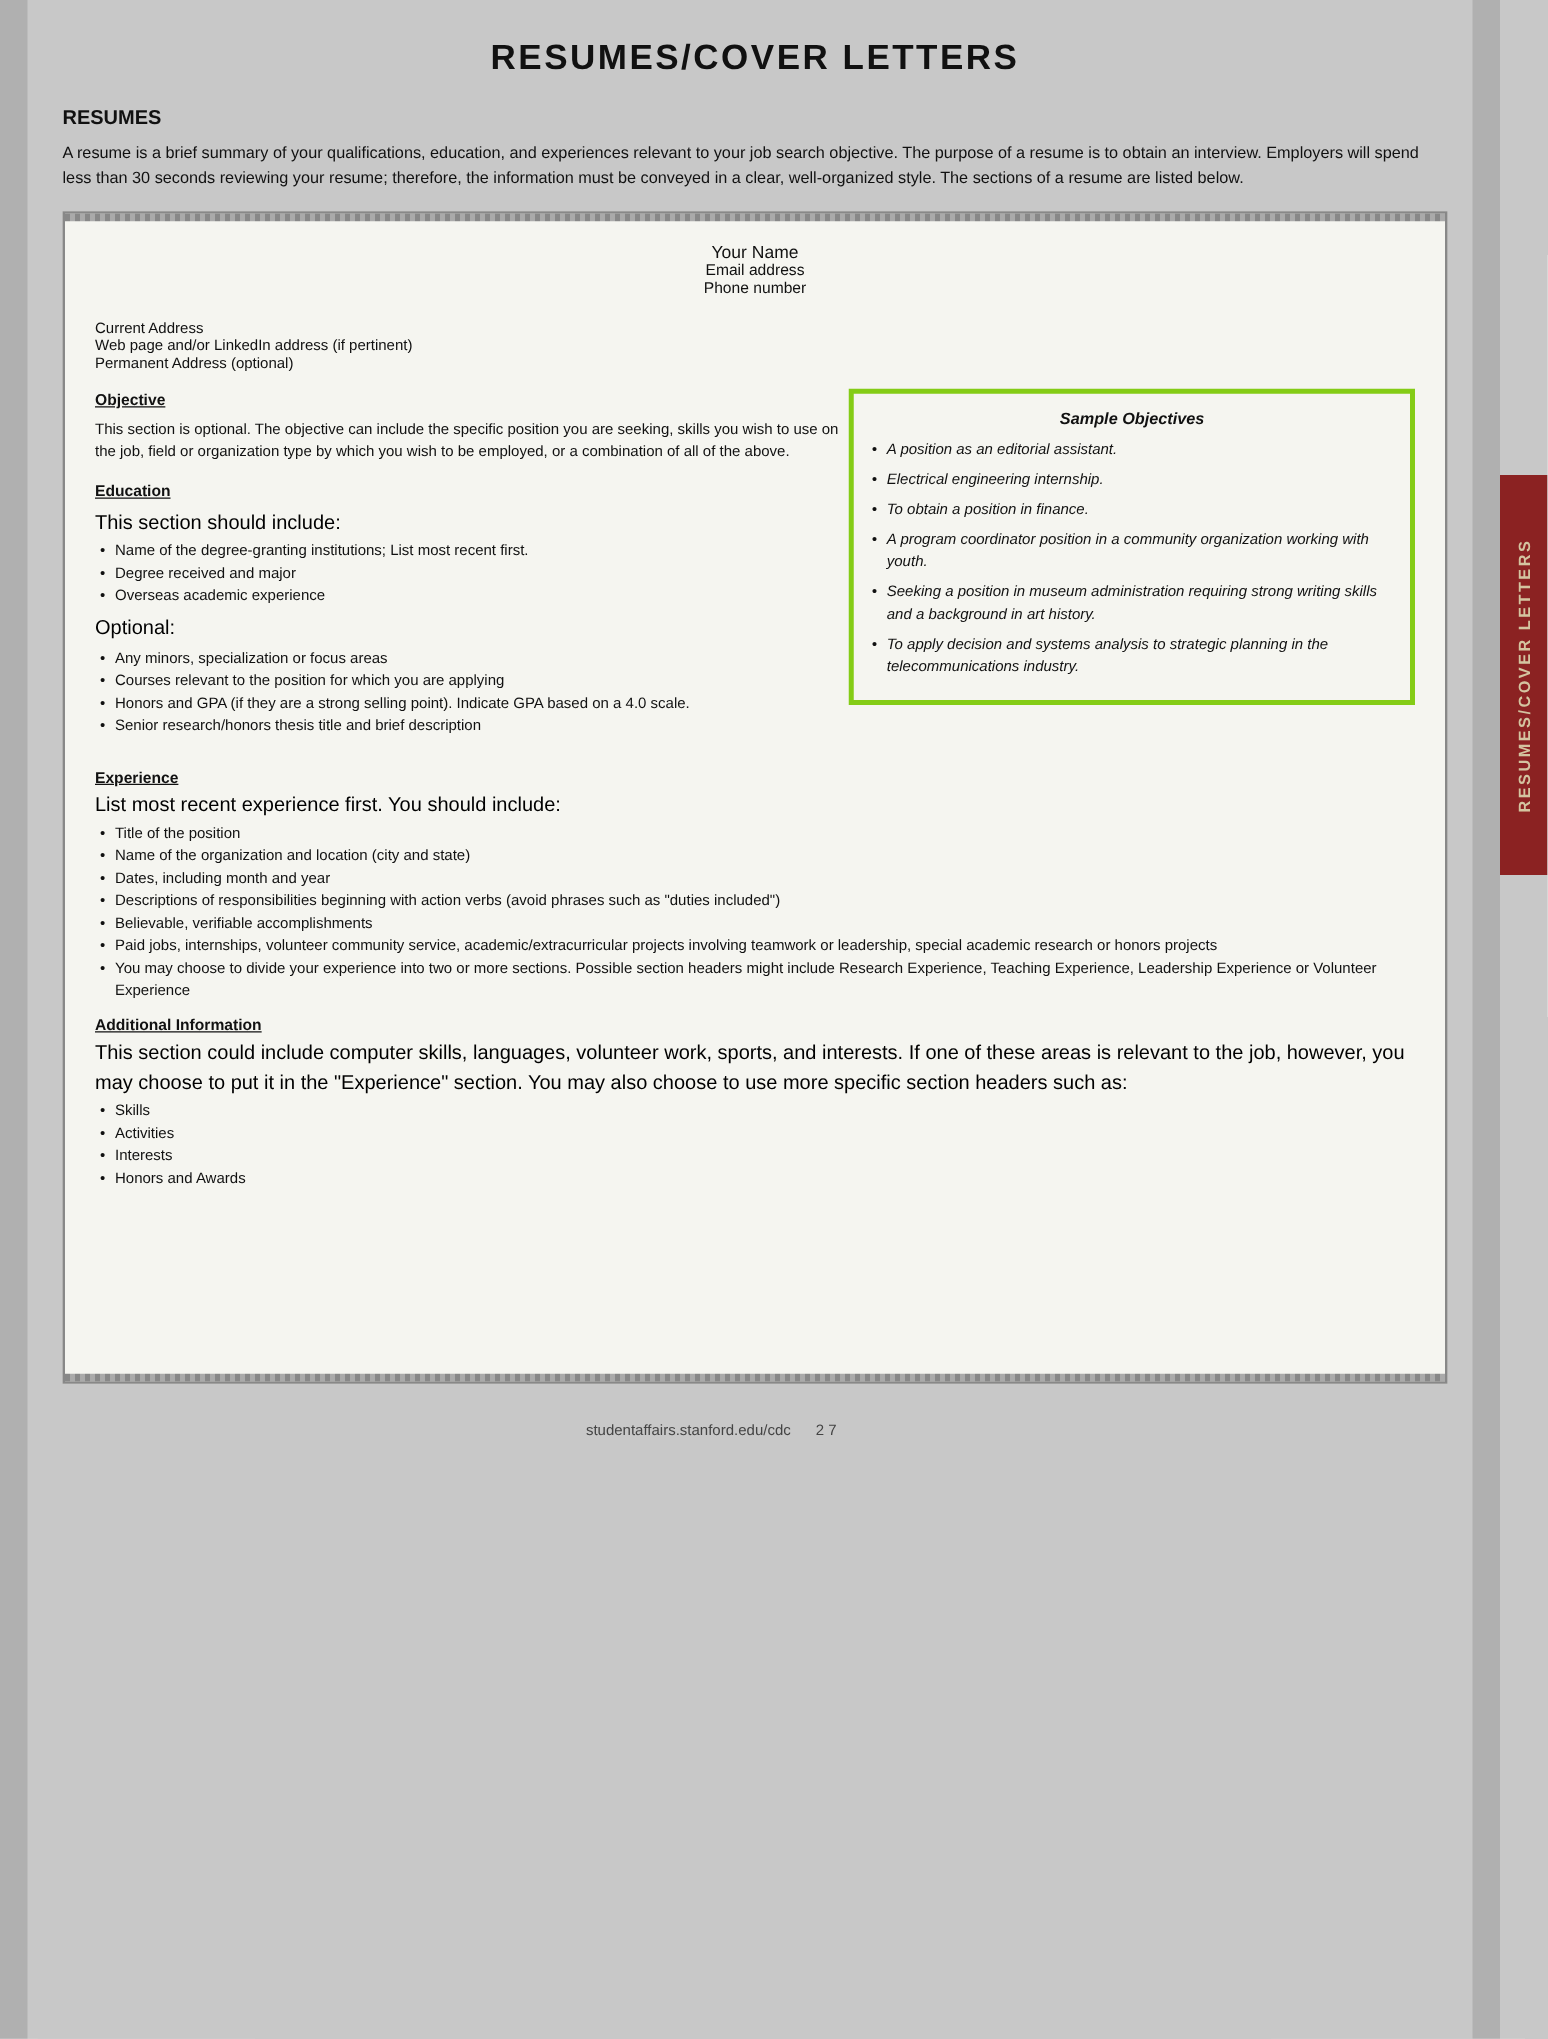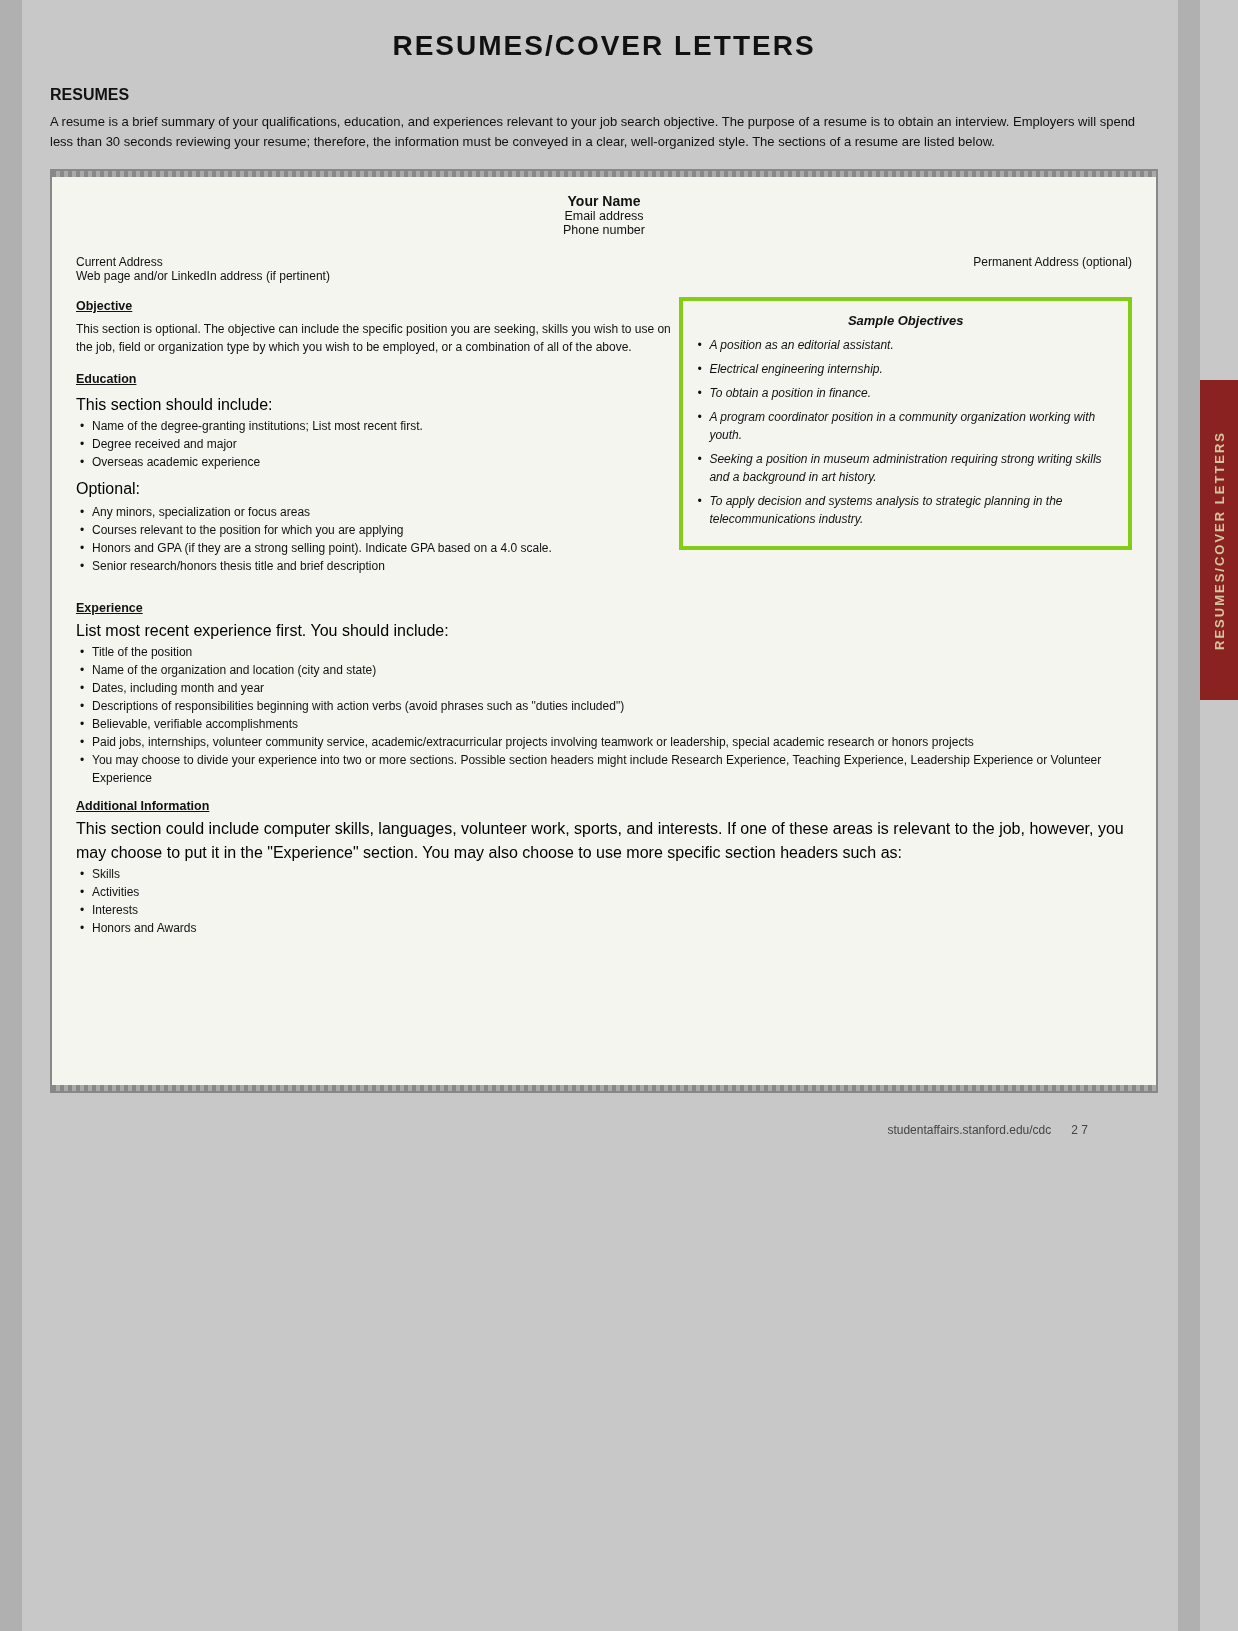--- a/index.html
+++ b/index.html
@@ -111,36 +111,37 @@
       padding: 20px 24px 24px 24px;
       position: relative;
     }
 
     
     .resume-header {
       text-align: center;
       margin-bottom: 18px;
     }
     .resume-name {
-      font-weight: bold;
+      font-weight: normal;
       font-size: 14px;
       color: #111;
     }
     .resume-contact {
       font-size: 12.5px;
       color: #111;
     }
 
     
     .address-row {
       display: flex;
       justify-content: space-between;
       margin-bottom: 14px;
       font-size: 12px;
       color: #111;
+      flex-direction: column;
     }
     .address-left, .address-right {
       font-size: 12px;
     }
 
     
     .resume-section-label {
       font-weight: bold;
       font-size: 12.5px;
       text-decoration: underline;
@@ -226,21 +227,21 @@
 
     .optional-label {
       font-size: 12px;
       color: #111;
       margin-top: 6px;
       margin-bottom: 2px;
     }
 
     
     .page-footer {
-      text-align: right;
+      text-align: center;
       font-size: 12px;
       color: #444;
       padding: 10px 70px 10px 0;
       margin-top: auto;
     }
 
     
     .resume-box::before {
       content: "";
       display: block;

